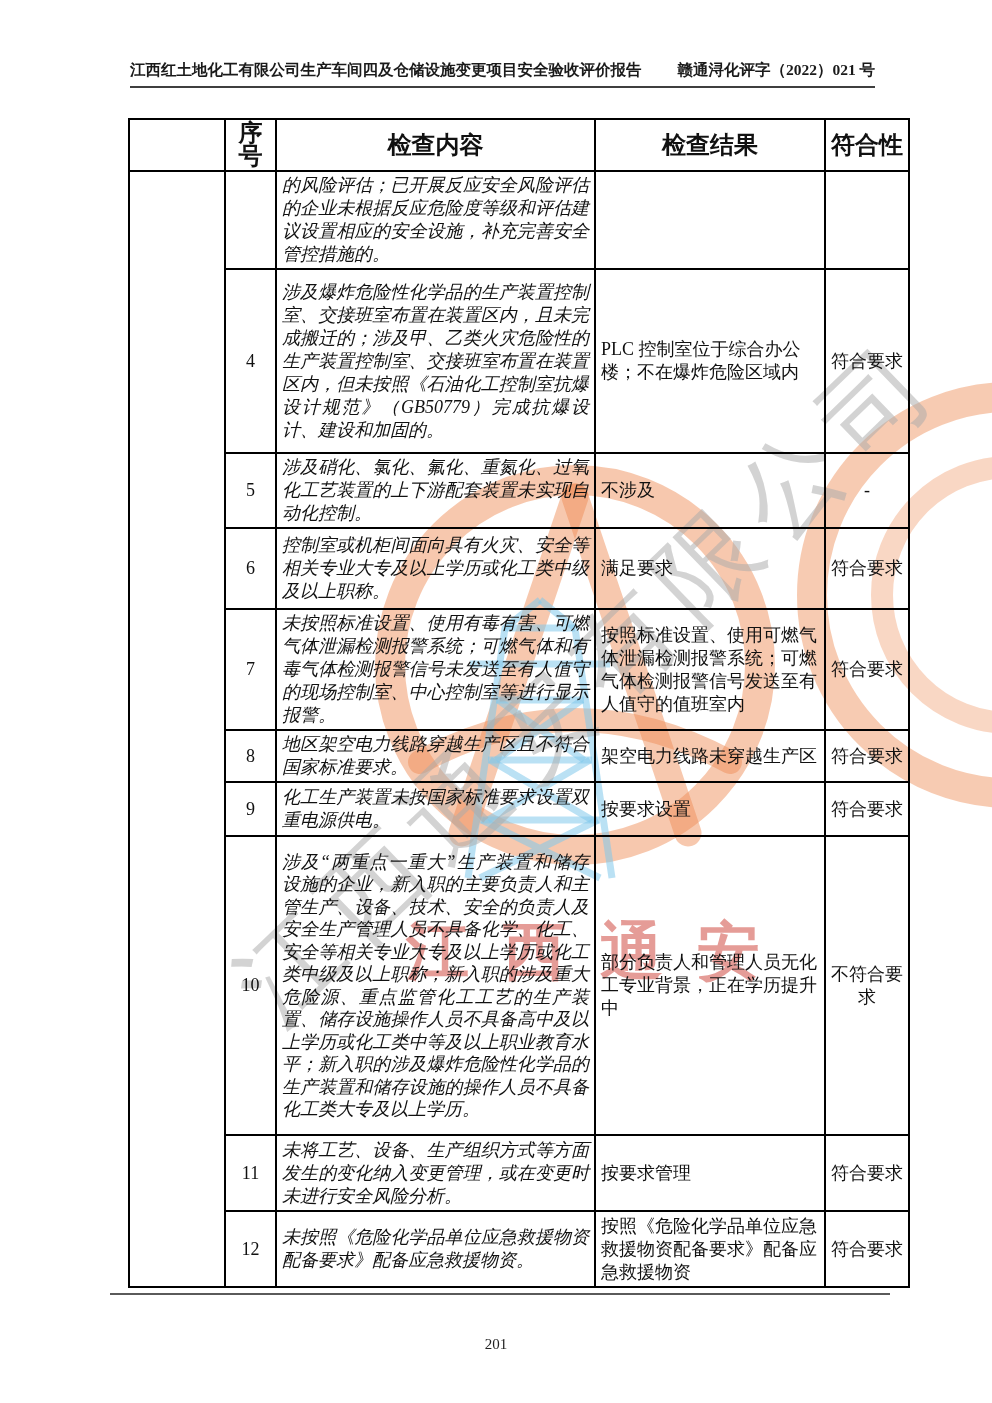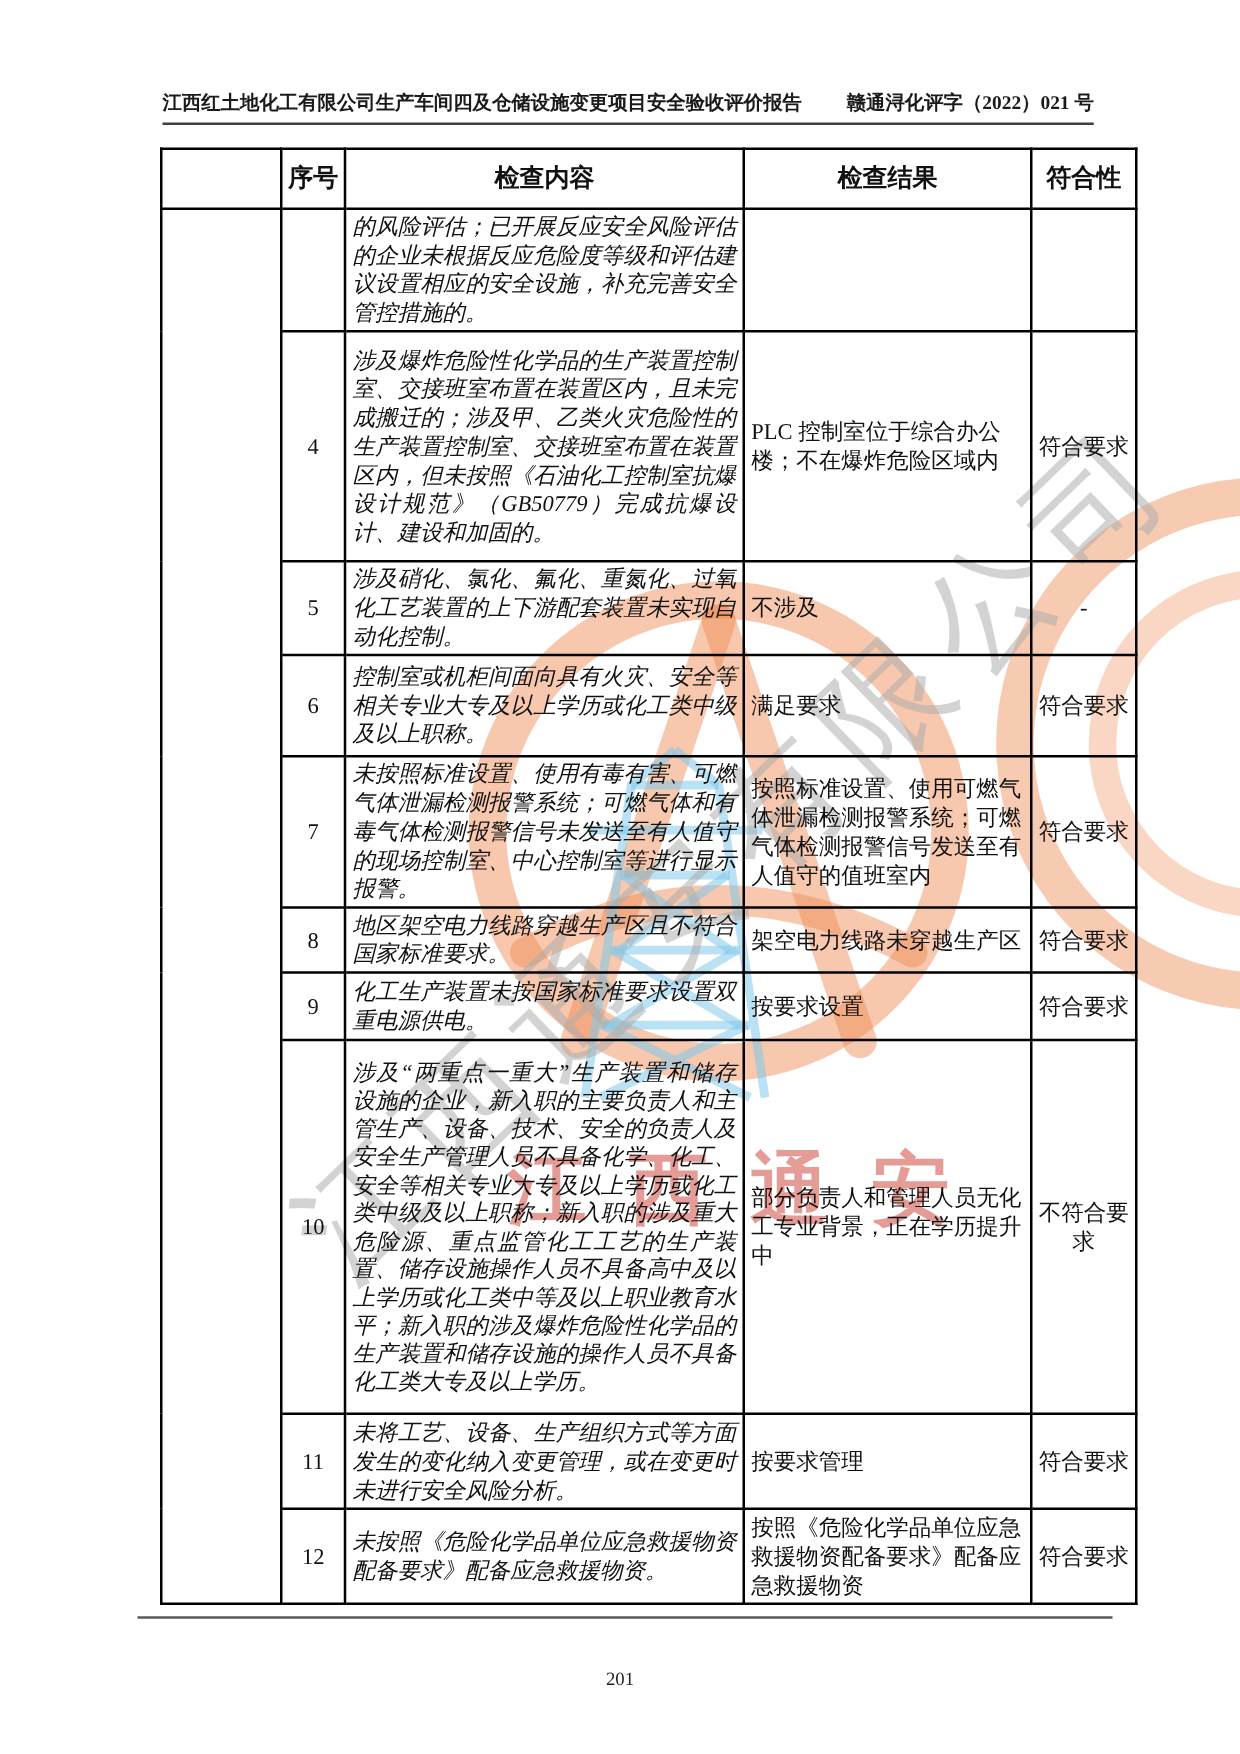--- a/index.html
+++ b/index.html
@@ -15,36 +15,36 @@
     color:rgba(198,40,28,0.46); font-family:Liberation Mono, monospace;margin-left:38px;
   }
   .wm-diag-text {
     position:absolute; left:588px; top:682px;
     transform:translate(-50%,-50%) rotate(-44deg);
     font-size:102px; letter-spacing:14px; white-space:nowrap;
     color:rgba(170,170,170,0.52); font-family:"Liberation Sans",sans-serif;
   }
   
   .doc-header {
-    position:absolute; left:130px; top:72px; width:745px; z-index:2;
+    position:absolute; left:130px; top:60px; width:745px; z-index:2;
     display:flex; justify-content:space-between; align-items:baseline;
     border-bottom:2px solid #3f3f3f; padding-bottom:5px;
     font-size:15.5px; font-weight:700; color:#1a1a1a; white-space:nowrap;
   }
   
   table.check-table {
     position:absolute; left:128px; top:118px; width:780px; z-index:1;
     border-collapse:collapse; table-layout:fixed;
     font-size:18px; color:#111;
   }
   .check-table td, .check-table th {
     border:2px solid #000; background:transparent;
     vertical-align:middle; line-height:23px; overflow:hidden;
   }
-  .check-table th { font-size:20px; font-weight:700; text-align:center; padding:2px; }
+  .check-table th { font-size:24px; font-weight:700; text-align:center; padding:2px; }
   .cell-seq        { text-align:center; padding:2px; }
   .cell-content    { text-align:justify; padding:2px 5px;font-style:italic; }
   .cell-result     { text-align:left;    padding:2px 5px; }
   .cell-compliance { text-align:center;  padding:2px 2px; }
   .empty-col { }
   
   .footer-line {
     position:absolute; left:110px; top:1293px; width:780px; z-index:1;
     border-top:2px solid #5a5a5a;
   }

